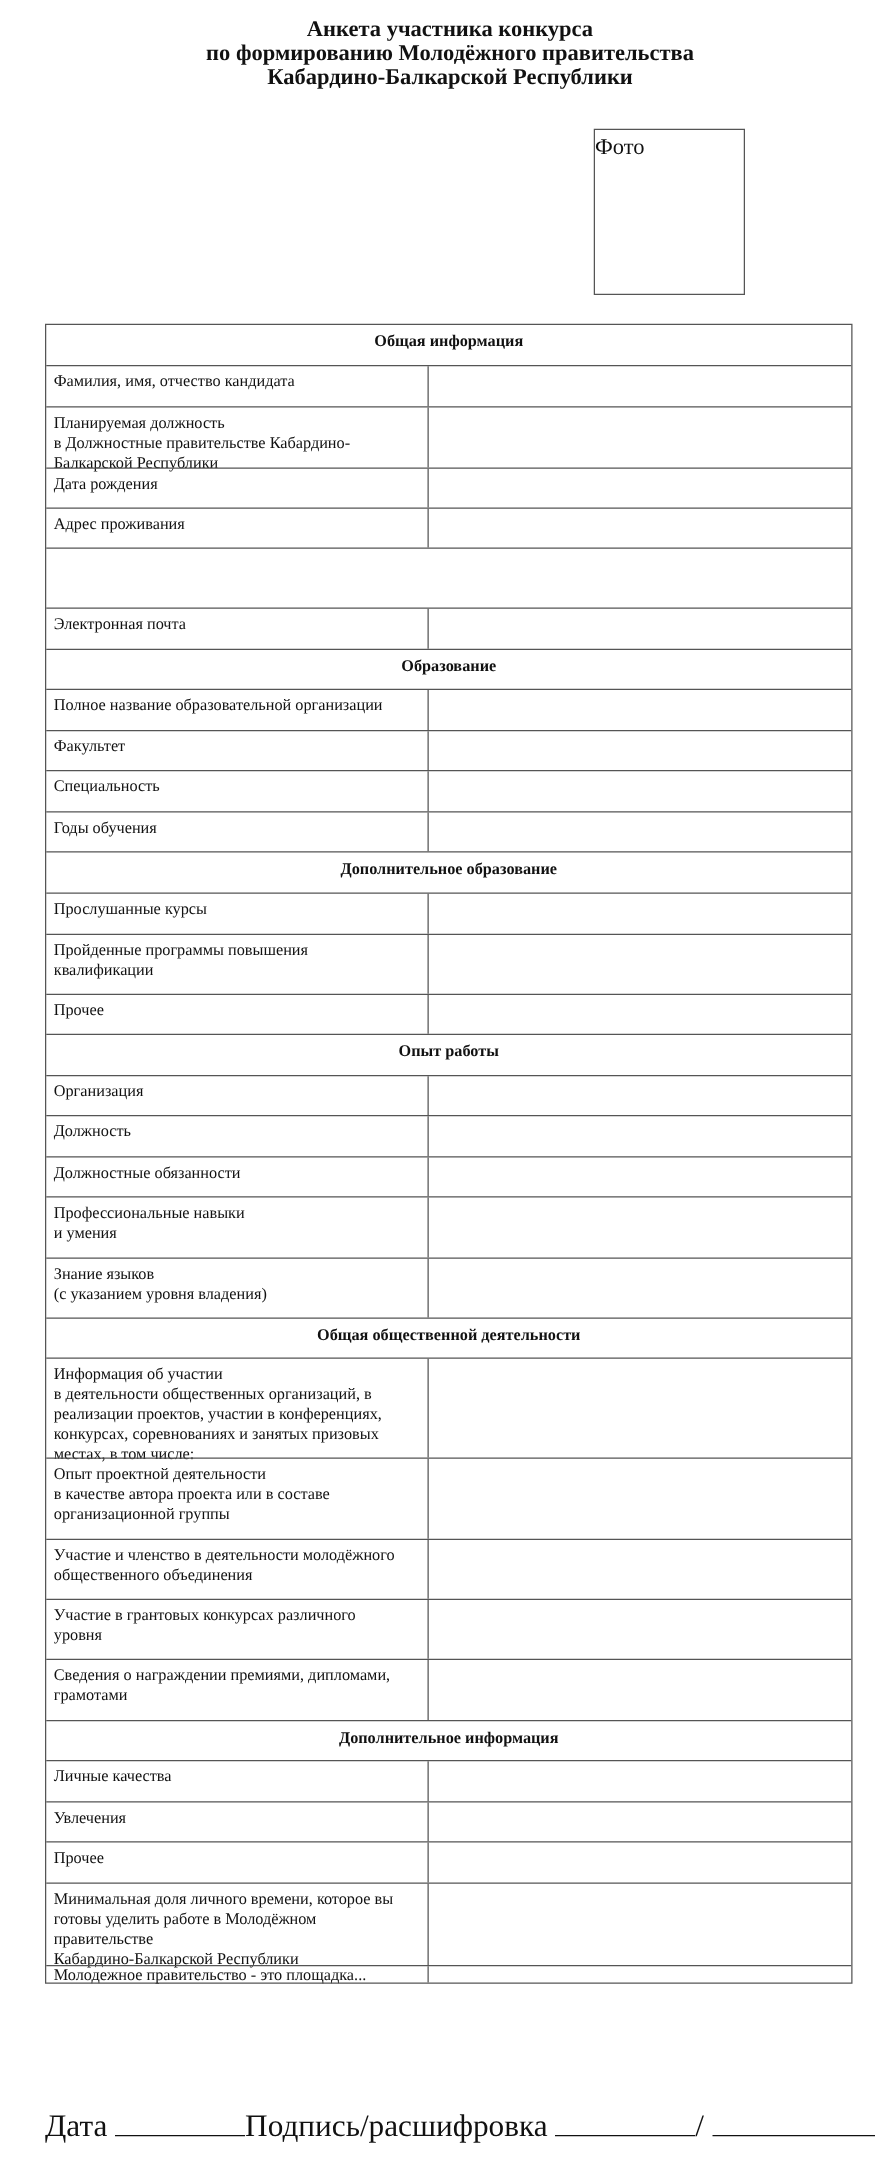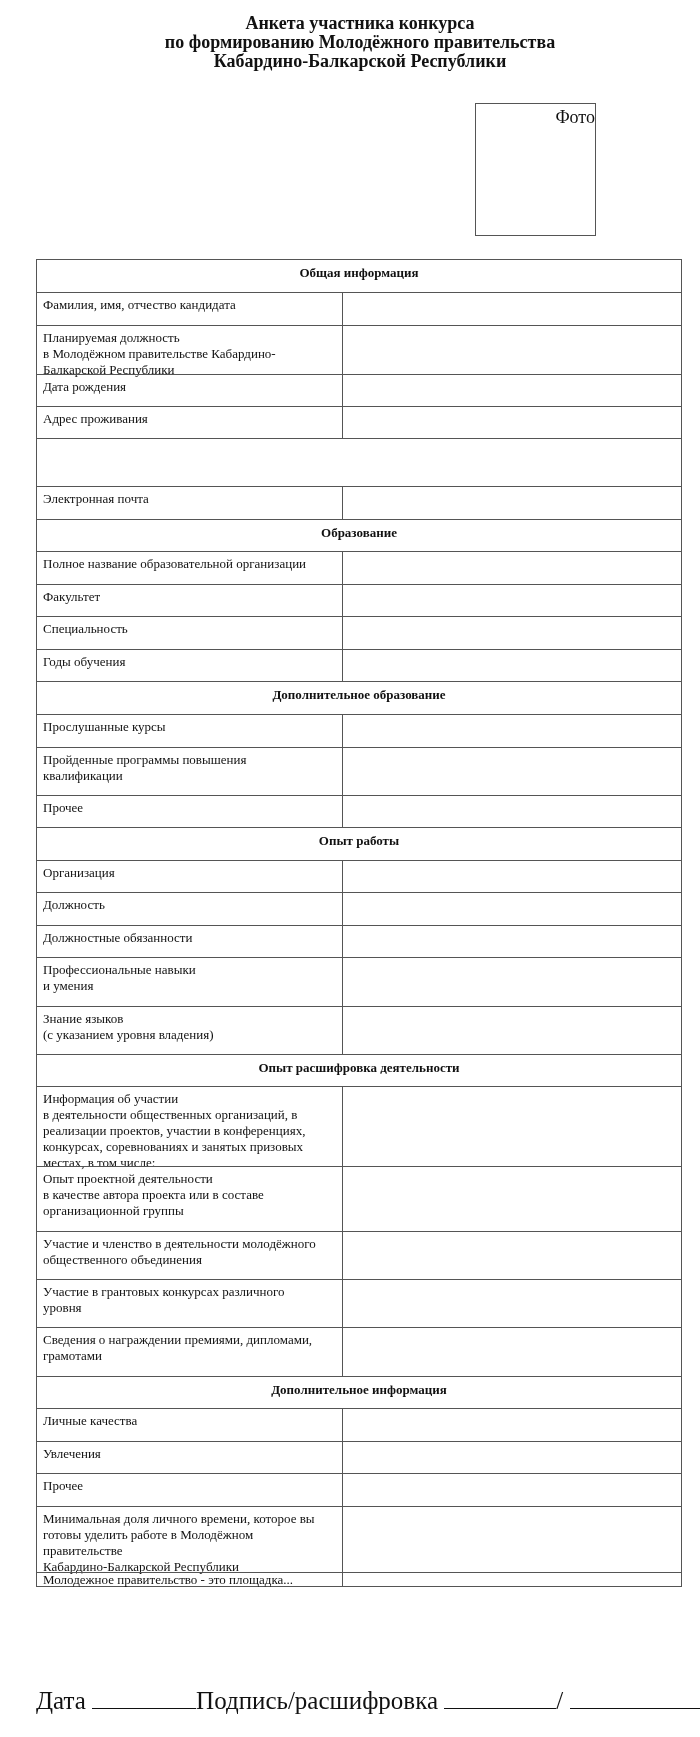--- a/index.html
+++ b/index.html
@@ -7,21 +7,21 @@
       width: 700px; height: 1737px; position: relative; overflow: hidden;
       font-family: "Liberation Serif", "DejaVu Serif", serif; color: #111;
     }
     .title {
       position: absolute; left: 0; top: 14px; width: 720px;
       text-align: center; font-weight: bold; font-size: 18px; line-height: 19px;
     }
     .title div { white-space: nowrap; }
     .photo {
       position: absolute; left: 475px; top: 103px; width: 119px; height: 131px;
-      border: 1px solid #555; text-align: right;
+      border: 1px solid #555; text-align: left;
     }
     .photo span { display: block; font-size: 18px; margin-top: 3px; }
     .form {
       position: absolute; left: 36px; top: 259px; width: 646px;
       border: 1.5px solid #555; box-sizing: border-box;
     }
     .row { position: relative; display: flex; box-sizing: border-box; border-top: 1.5px solid #555; }
     .row.first { border-top: none; }
     .section { justify-content: center; font-weight: bold; font-size: 13px; padding-top: 5px; box-sizing: border-box; }
     .label {
@@ -50,21 +50,21 @@
 
 <div class="form">
 
   <div class="row section first" style="height:32px">Общая информация</div>
   <div class="row" style="height:33px">
       <div class="label">Фамилия, имя, отчество кандидата</div>
       <div class="value"></div>
     </div>
   <div class="row" style="height:49px">
       <div class="label">Планируемая должность
-в Молодёжном правительстве Кабардино-
+в Должностные правительстве Кабардино-
 Балкарской Республики</div>
       <div class="value"></div>
     </div>
   <div class="row" style="height:32px">
       <div class="label">Дата рождения</div>
       <div class="value"></div>
     </div>
   <div class="row" style="height:32px">
       <div class="label">Адрес проживания</div>
       <div class="value"></div>
@@ -127,21 +127,21 @@
       <div class="label">Профессиональные навыки
 и умения</div>
       <div class="value"></div>
     </div>
   <div class="row" style="height:48px">
       <div class="label">Знание языков
 (с указанием уровня владения)</div>
       <div class="value"></div>
     </div>
 
-  <div class="row section" style="height:32px">Опыт расшифровка деятельности</div>
+  <div class="row section" style="height:32px">Общая общественной деятельности</div>
   <div class="row" style="height:80px">
       <div class="label">Информация об участии
 в деятельности общественных организаций, в
 реализации проектов, участии в конференциях,
 конкурсах, соревнованиях и занятых призовых
 местах, в том числе:</div>
       <div class="value"></div>
     </div>
   <div class="row" style="height:65px">
       <div class="label">Опыт проектной деятельности

